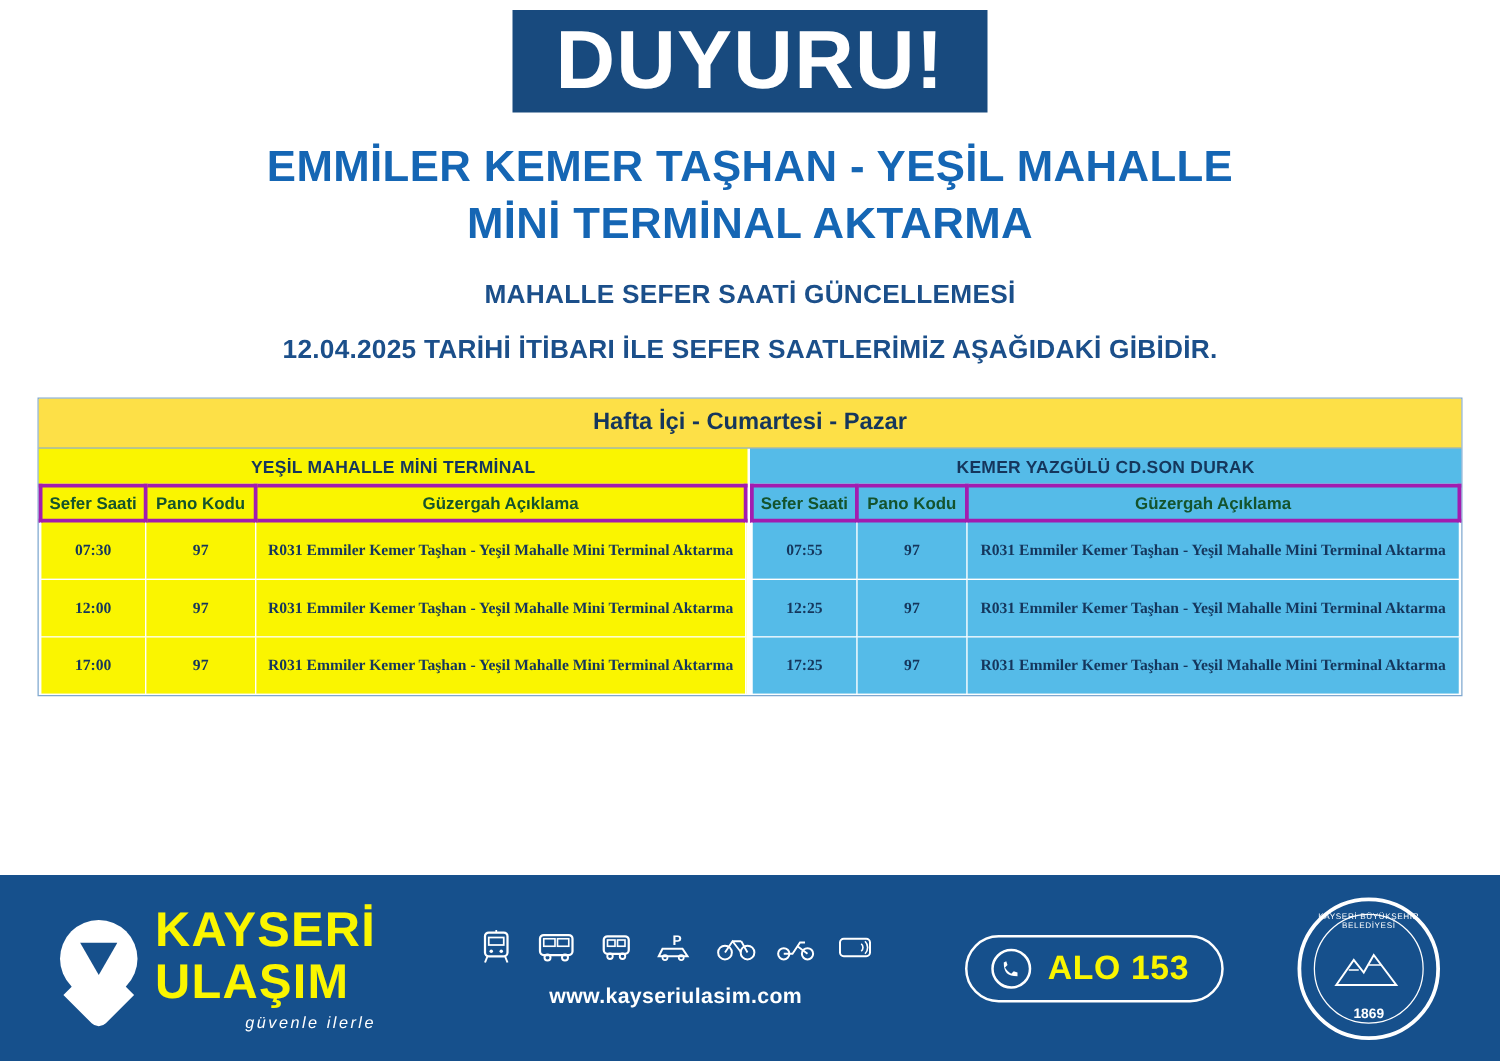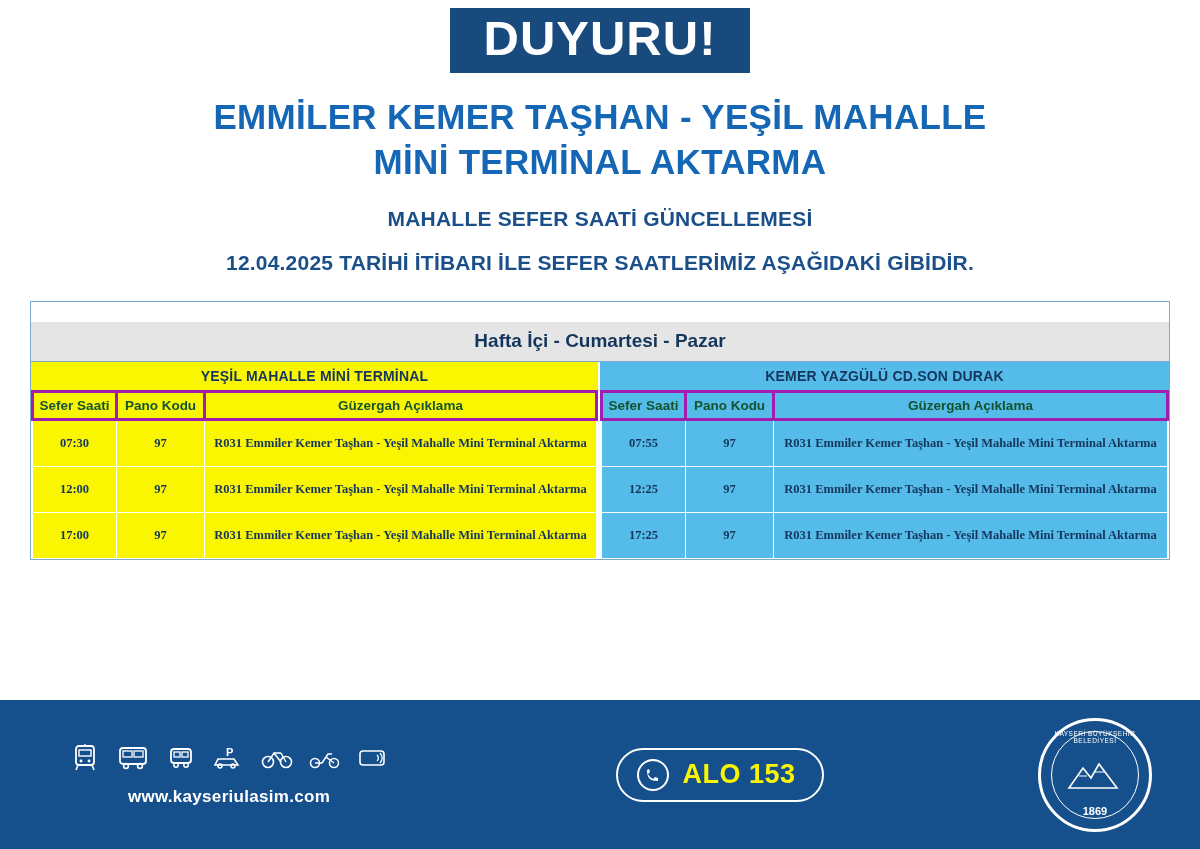--- a/index.html
+++ b/index.html
@@ -18,21 +18,21 @@
 
   
   .announce-wrap {
     text-align: center;
     padding-top: 8px;
   }
   .announce-badge {
     display: inline-block;
     background: #184a7e;
     color: #ffffff;
-    font-size: 49px;
+    font-size: 66px;
     font-weight: bold;
     letter-spacing: 1px;
     padding: 6px 34px 10px 34px;
     line-height: 1.0;
     font-family: "Liberation Sans", sans-serif;
   }
 
   .title-block {
     text-align: center;
     margin-top: 22px;
@@ -62,28 +62,27 @@
     letter-spacing: 0.2px;
   }
 
   
   .table-area {
     margin: 26px 30px 0 30px;
     border: 1px solid #7fa8cf;
     box-sizing: border-box;
   }
   .table-caption {
-    background: #e5e5e5;
+    background: #fde047;
     color: #15365c;
     text-align: center;
     font-size: 19px;
     font-weight: bold;
     padding: 8px 0 9px 0;
     border-bottom: 1px solid #7fa8cf;
-    margin-top: 20px;
   }
   .panels {
     display: flex;
     width: 100%;
   }
   .panel {
     width: 50%;
     box-sizing: border-box;
   }
   .panel.left {
@@ -391,20 +390,34 @@
         </tbody>
       </table>
     </div>
 
   </div>
 </div>
 
 <div class="footer">
   <div class="footer-inner">
 
+    <div class="brand">
+      <div class="pin">
+        <div class="pin-body"></div>
+        <div class="pin-tip"></div>
+        <svg class="pin-inner" viewBox="0 0 30 26">
+          <polygon points="0,0 30,0 15,26" fill="#16508c"></polygon>
+        </svg>
+      </div>
+      <div class="brand-text">
+        <span class="l1">KAYSERİ</span>
+        <span class="l2">ULAŞIM</span>
+        <span class="l3">güvenle ilerle</span>
+      </div>
+    </div>
 
     <div class="center-col">
       <div class="mode-icons">
         <span class="mi">
           <svg width="26" height="28" viewBox="0 0 26 28">
               <rect x="4" y="2" width="18" height="19" rx="3" fill="none" stroke="#fff" stroke-width="1.8"></rect>
               <rect x="7" y="6" width="12" height="6" fill="none" stroke="#fff" stroke-width="1.4"></rect>
               <circle cx="9" cy="17" r="1.4" fill="#fff"></circle>
               <circle cx="17" cy="17" r="1.4" fill="#fff"></circle>
               <line x1="6" y1="21" x2="4" y2="26" stroke="#fff" stroke-width="1.6"></line>

